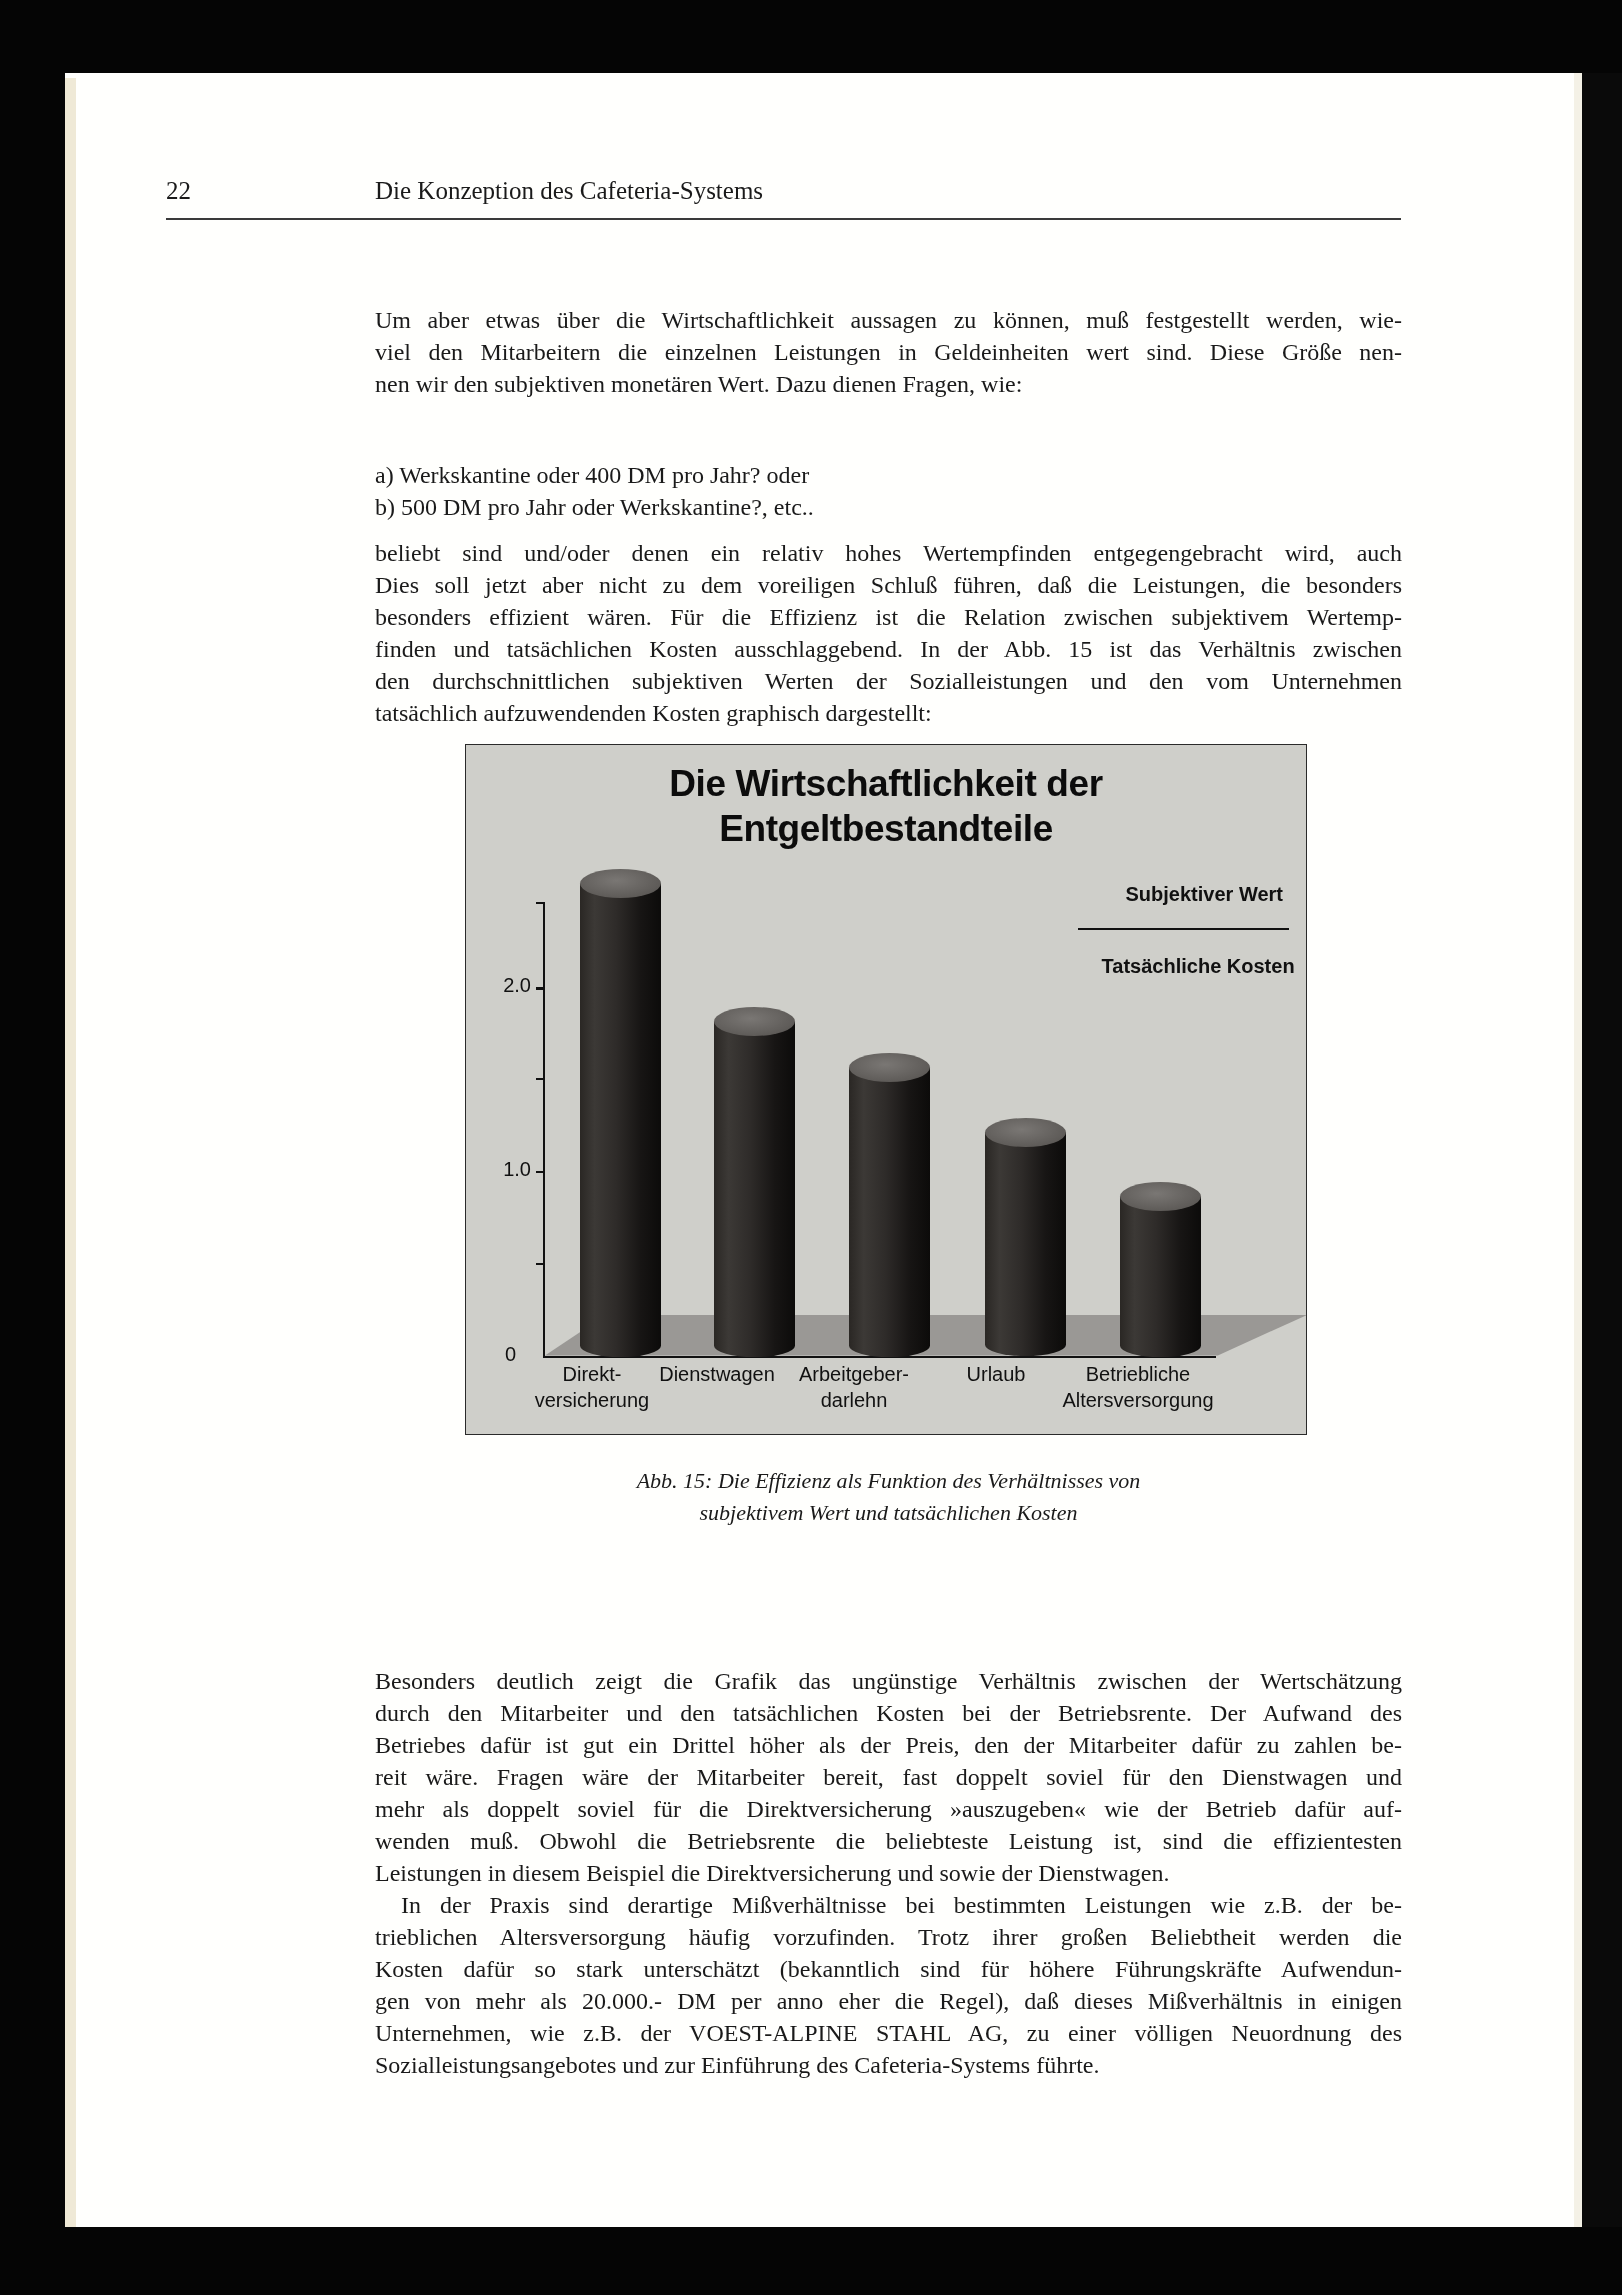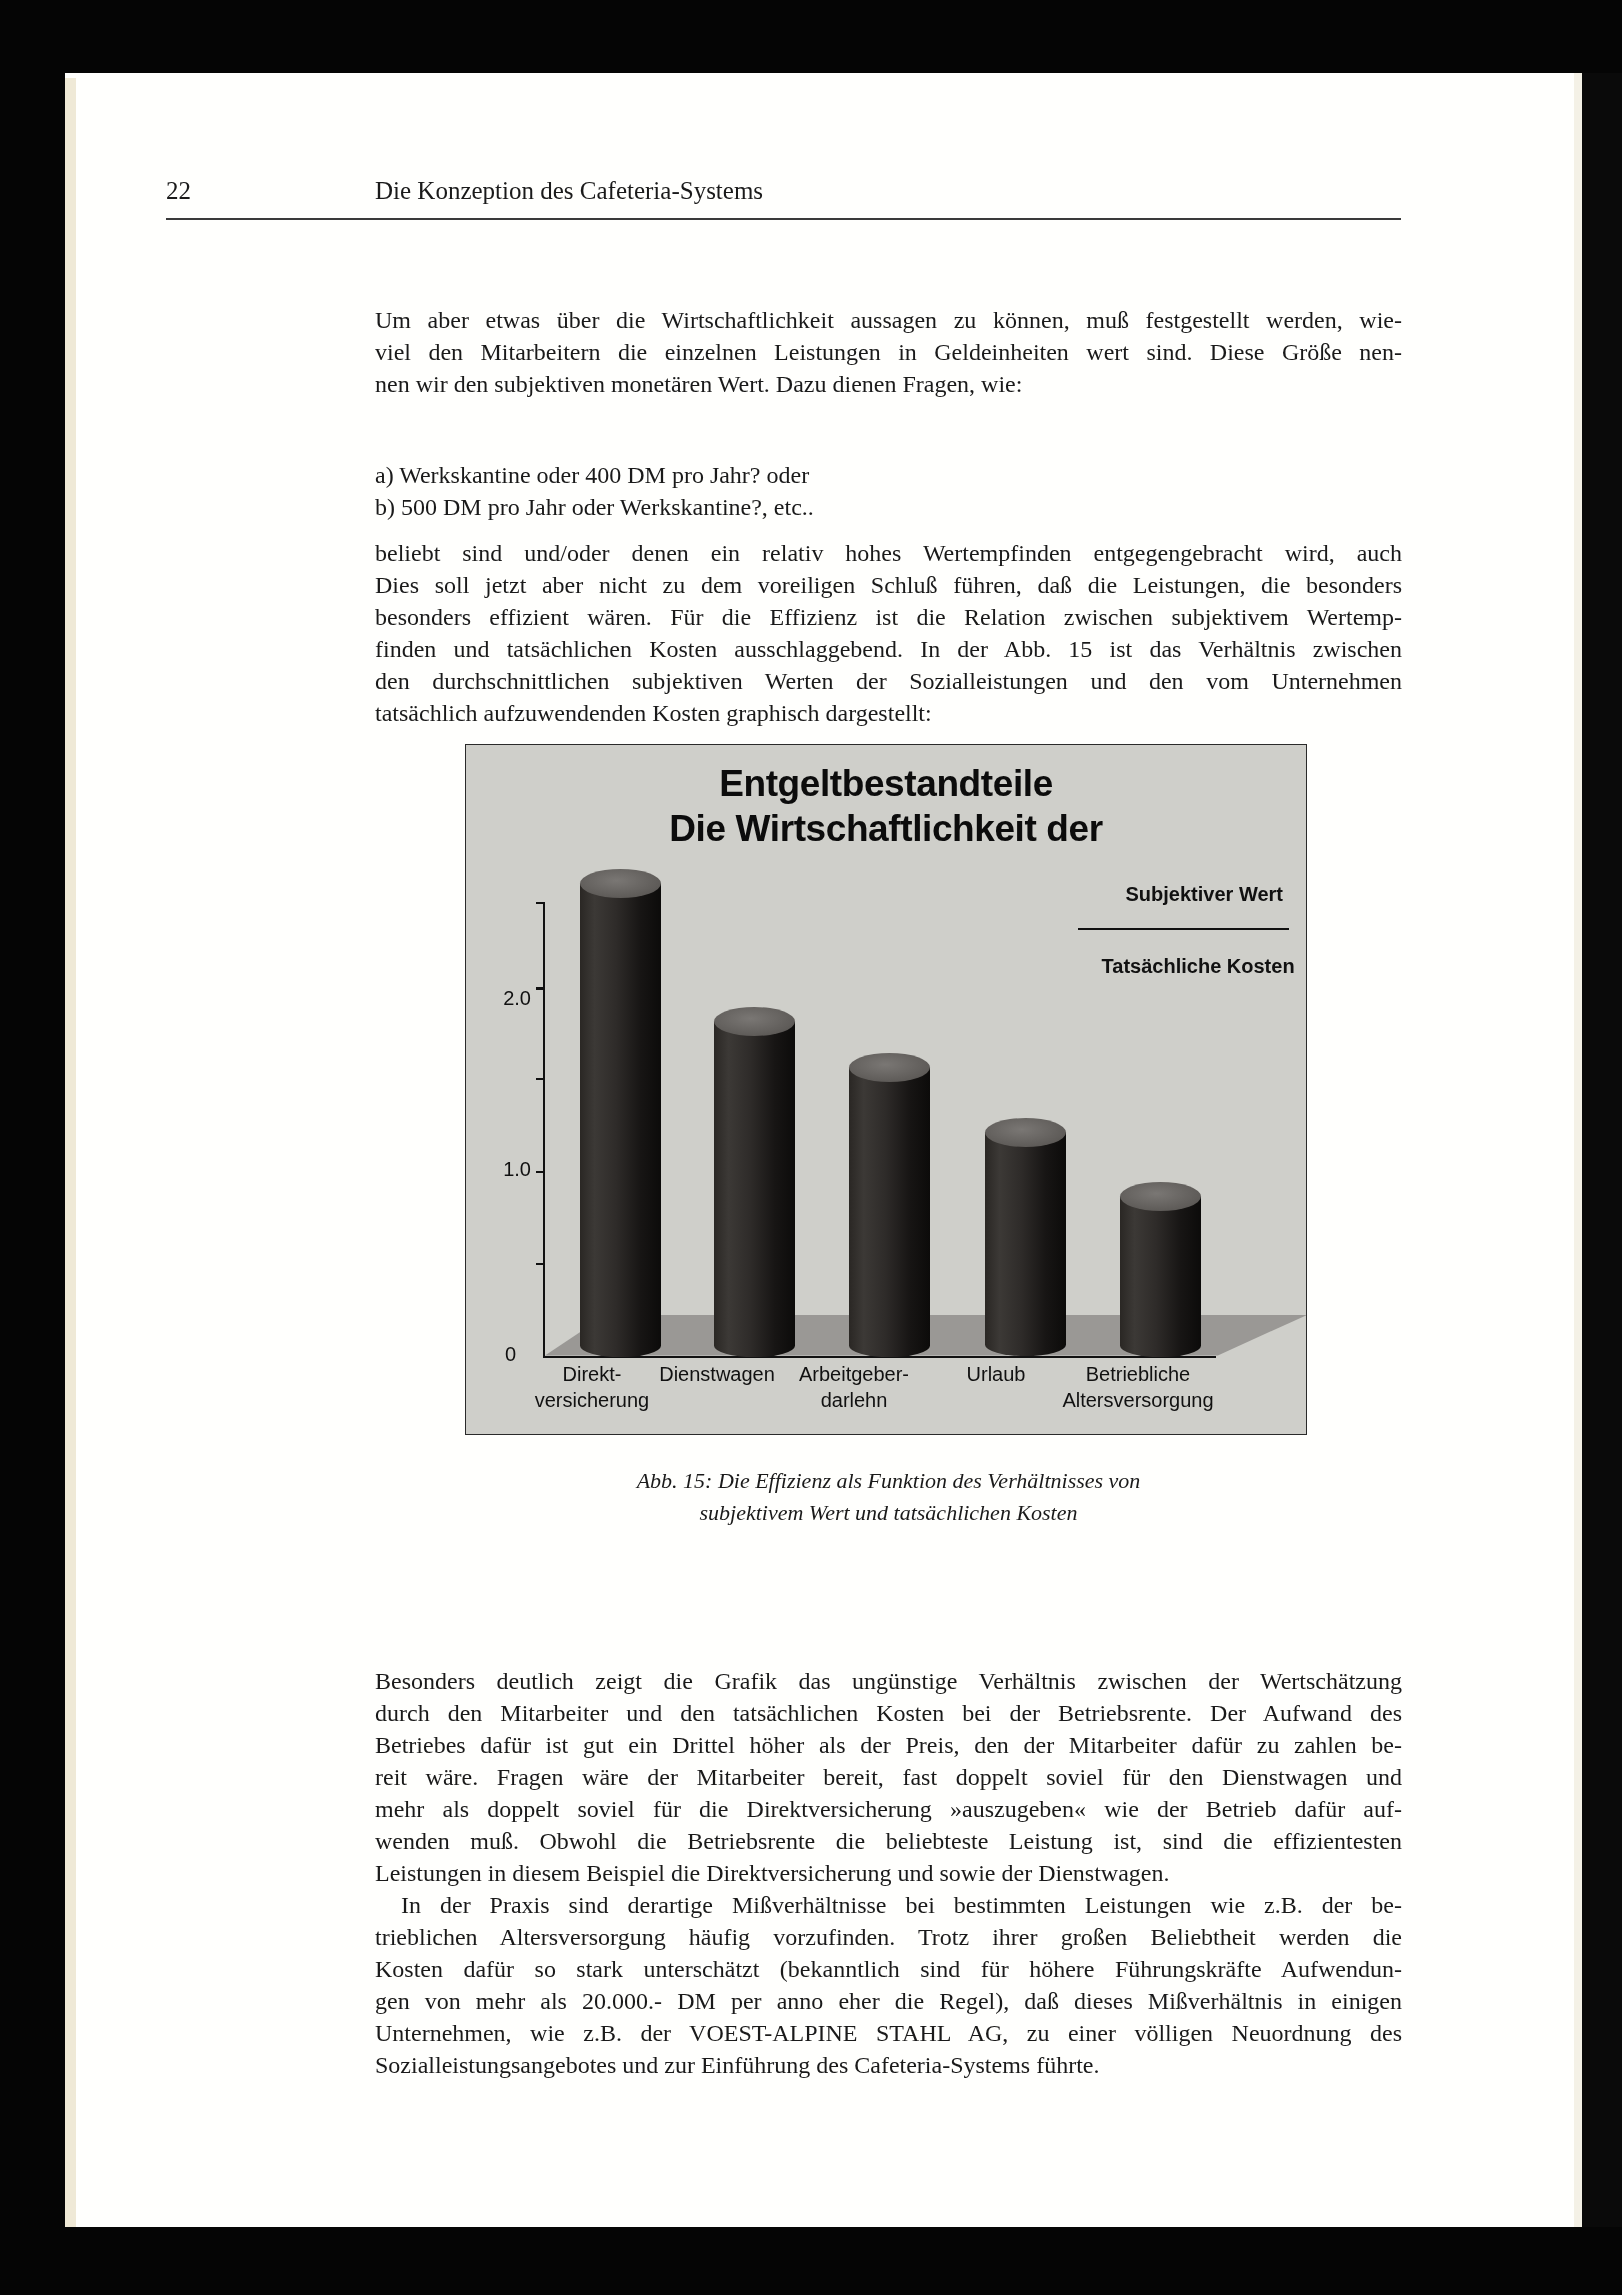--- a/index.html
+++ b/index.html
@@ -60,40 +60,40 @@
   <span class="line">beliebt sind und/oder denen ein relativ hohes Wertempfinden entgegengebracht wird, auch</span>
   <span class="line">Dies soll jetzt aber nicht zu dem voreiligen Schluß führen, daß die Leistungen, die besonders</span>
   <span class="line">besonders effizient wären. Für die Effizienz ist die Relation zwischen subjektivem Wertemp-</span>
   <span class="line">finden und tatsächlichen Kosten ausschlaggebend. In der Abb. 15 ist das Verhältnis zwischen</span>
   <span class="line">den durchschnittlichen subjektiven Werten der Sozialleistungen und den vom Unternehmen</span>
   <span class="line last">tatsächlich aufzuwendenden Kosten graphisch dargestellt:</span>
 </div>
 
 <div class="chart sans">
   <div class="chart-title">
+    <div>Die Wirtschaftlichkeit der</div>
     <div>Entgeltbestandteile</div>
-    <div>Die Wirtschaftlichkeit der</div>
   </div>
   <div class="legend1">Subjektiver Wert</div>
   <div class="legend-line"></div>
   <div class="legend2">Tatsächliche Kosten</div>
 
   <svg class="floor" viewBox="0 0 940 52" preserveAspectRatio="none">
     <polygon points="0,50 75,0 940,0 830,50" fill="#9a9895"></polygon>
   </svg>
 
   <div class="yaxis"></div>
   <div class="xaxis"></div>
   <div class="ytick" style="top:157px;"></div>
   <div class="ytick" style="top:243px;"></div>
   <div class="ytick" style="top:242px;"></div>
   <div class="ytick" style="top:333px;"></div>
   <div class="ytick" style="top:426px;"></div>
   <div class="ytick" style="top:518px;"></div>
-  <div class="ylabel" style="top:229px;margin-top:13px;">2.0</div>
+  <div class="ylabel" style="top:229px;">2.0</div>
   <div class="ylabel" style="top:413px;">1.0</div>
   <div class="ylabel" style="top:598px; width:34px;">0</div>
 
   <div id="bars">
       <div class="bar" style="left: 114px; top: 0px;">
         <div class="bar-body" style="top: 139px; height: 473px;"></div>
         <div class="bar-top" style="top: 124px;"></div>
       </div>
       <div class="bar" style="left: 248px; top: 0px;">
         <div class="bar-body" style="top: 277px; height: 335px;"></div>

